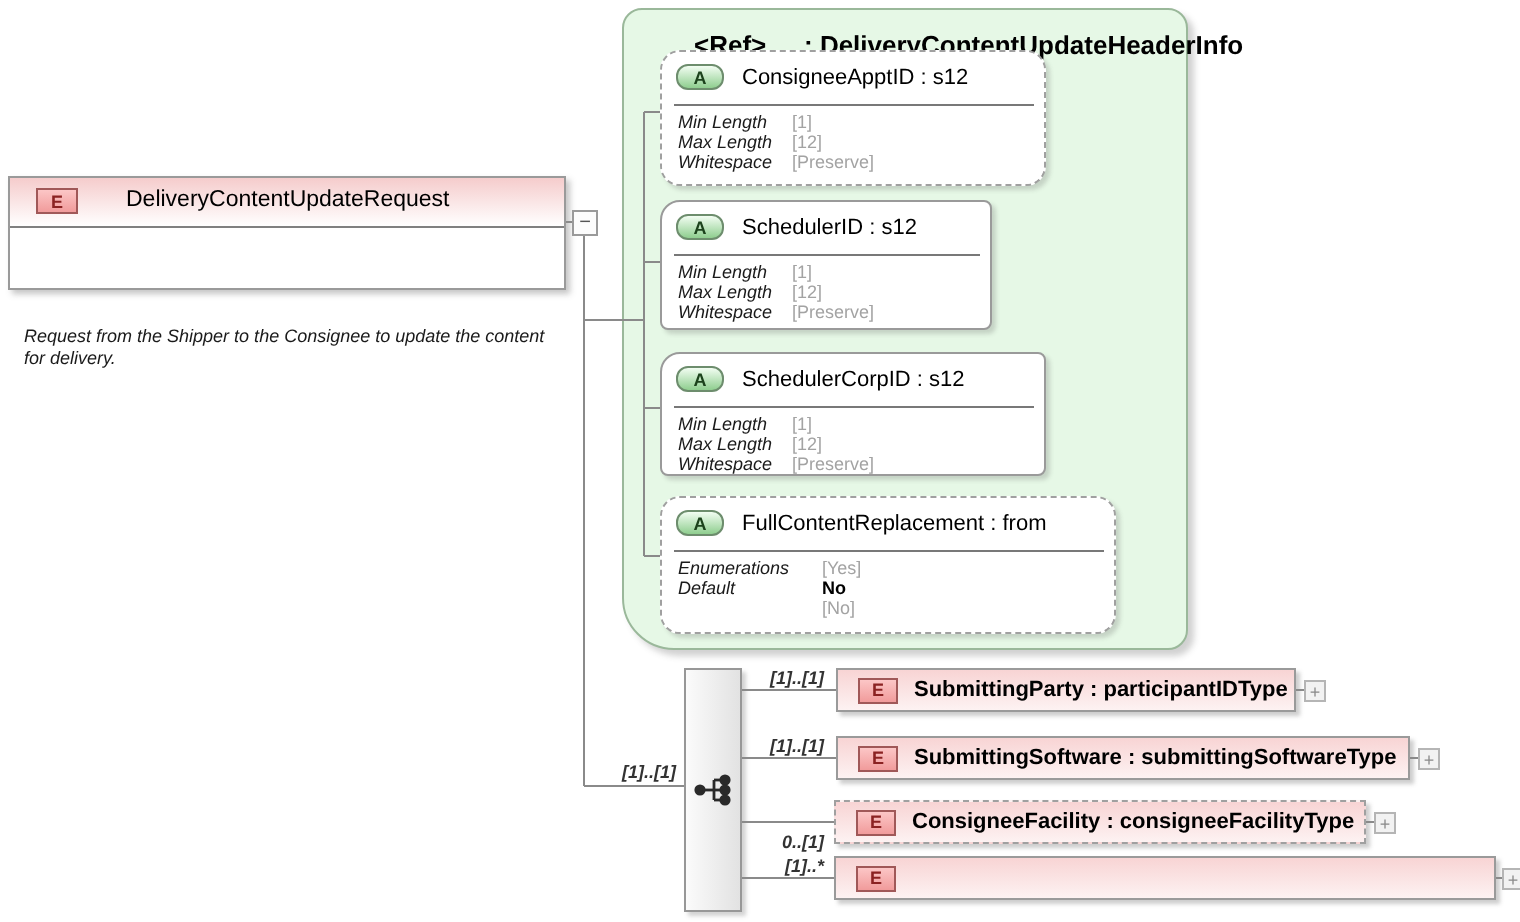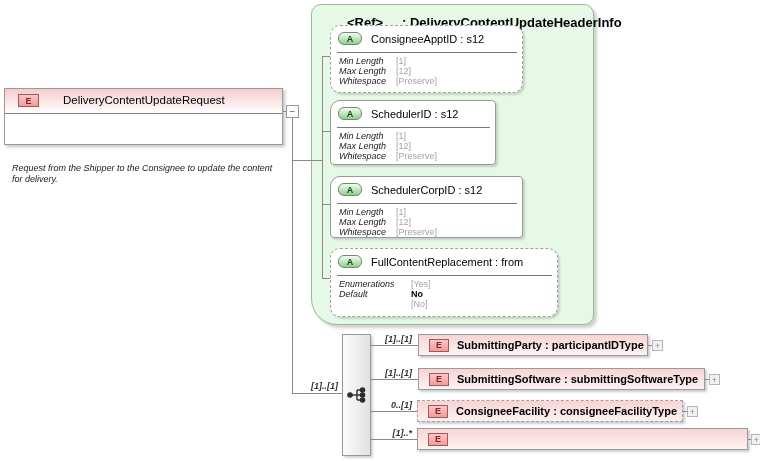--- a/index.html
+++ b/index.html
@@ -217,21 +217,21 @@
   </div>
   <div class="toggle plus" style="left:652px;top:340px;width:11px;height:11px;">+</div>
 
   <span class="card" style="left:382px;top:368px;width:30px;">[1]..[1]</span>
   <div class="box child-box" style="left:418px;top:368px;width:287px;height:22px;">
     <span class="icon-e">E</span>
     <span class="child-name">SubmittingSoftware : submittingSoftwareType</span>
   </div>
   <div class="toggle plus" style="left:709px;top:374px;width:11px;height:11px;">+</div>
 
-  <span class="card" style="left:384px;top:400px;width:28px;">0..[1]</span>
+  <span class="card" style="left:384px;top:416px;width:28px;">0..[1]</span>
   <div class="box child-box dashed" style="left:417px;top:400px;width:266px;height:22px;">
     <span class="icon-e">E</span>
     <span class="child-name">ConsigneeFacility : consigneeFacilityType</span>
   </div>
   <div class="toggle plus" style="left:687px;top:406px;width:11px;height:11px;">+</div>
 
   <span class="card" style="left:384px;top:428px;width:28px;">[1]..*</span>
   <div class="box child-box" style="left:417px;top:428px;width:331px;height:22px;">
     <span class="icon-e">E</span>
   </div>

